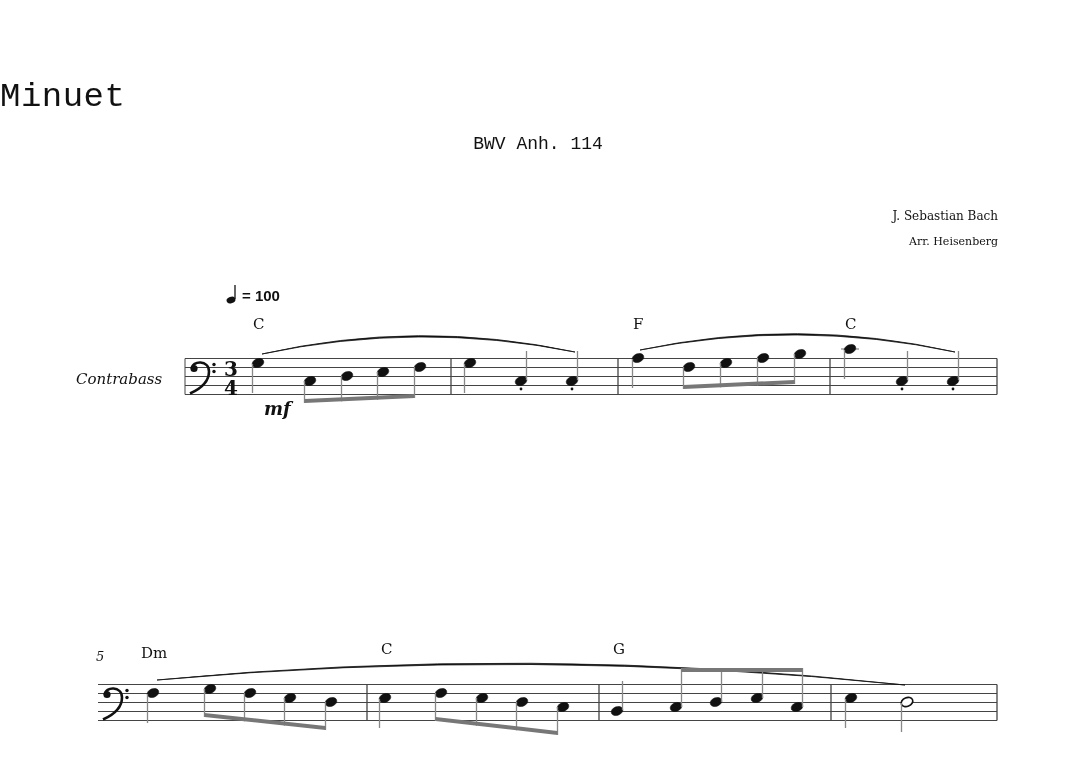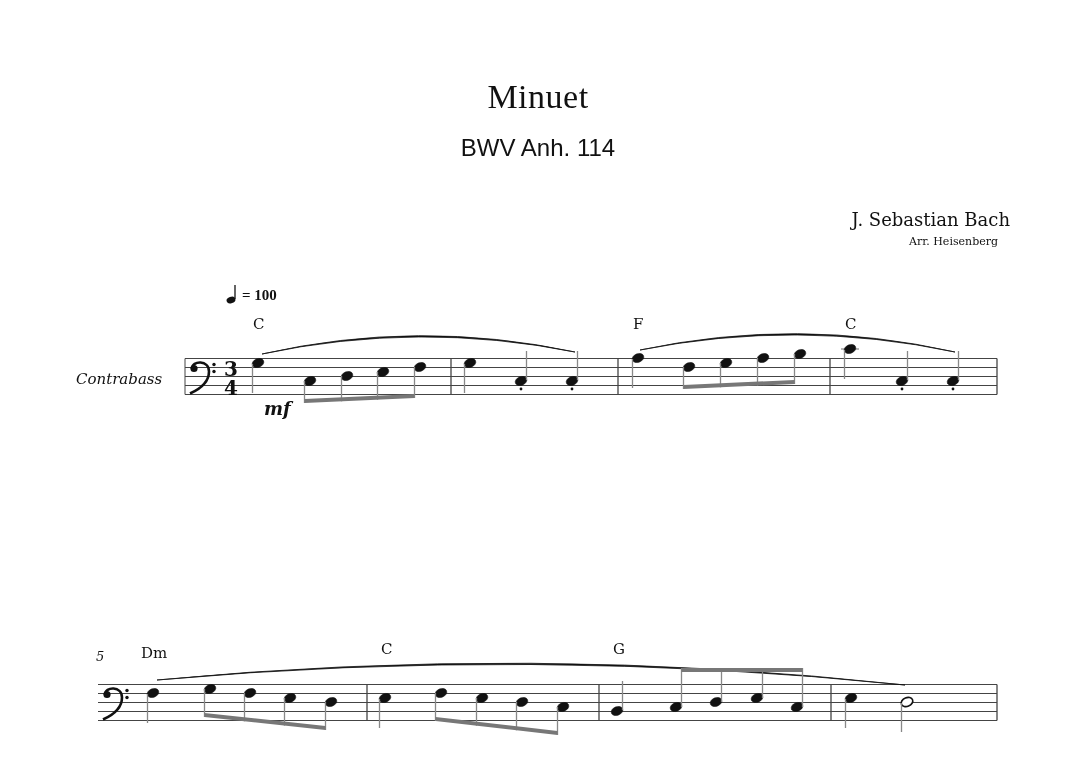--- a/index.html
+++ b/index.html
@@ -1,22 +1,22 @@
 <!DOCTYPE html>
 <html><head>
 <meta charset="utf-8">
 <style>
   html, body { margin: 0; padding: 0; background: #ffffff; }
   body { width: 1076px; height: 760px; position: relative; overflow: hidden; font-family: "DejaVu Serif", serif; color: #111; }
-  .title { position: absolute; top: 78px; left: 0; width: 1076px; text-align: center; font-family: Liberation Serif, serif; font-size: 34px; letter-spacing: 0.5px; }
-  .subtitle { position: absolute; top: 134px; left: 0; width: 1076px; text-align: center; font-family: Liberation Sans, sans-serif; font-size: 24px; }
-  .composer { position: absolute; top: 209px; right: 66px; font-family: "DejaVu Serif", serif; font-size: 18px; text-align: right; }
+  .title { position: absolute; top: 78px; left: 0; width: 1076px; text-align: left; font-family: Liberation Mono, monospace; font-size: 34px; letter-spacing: 0.5px; }
+  .subtitle { position: absolute; top: 134px; left: 0; width: 1076px; text-align: center; font-family: Liberation Mono, monospace; font-size: 18px; }
+  .composer { position: absolute; top: 209px; right: 78px; font-family: "DejaVu Serif", serif; font-size: 12px; text-align: right; }
   .arranger { position: absolute; top: 235px; right: 78px; font-family: "DejaVu Serif", serif; font-size: 11px; text-align: right; }
   .instrument { position: absolute; top: 370px; left: 76px; font-family: "DejaVu Serif", serif; font-size: 15px; font-style: italic; }
-  .tempo { position: absolute; top: 284px; left: 226px; font-family: Liberation Serif, serif; font-size: 15px; font-weight: bold; display: flex; align-items: flex-end; gap: 4px; }
+  .tempo { position: absolute; top: 284px; left: 226px; font-family: Liberation Sans, sans-serif; font-size: 15px; font-weight: bold; display: flex; align-items: flex-end; gap: 4px; }
   .chord { position: absolute; font-family: "DejaVu Serif", serif; font-size: 15px; }
   .measure-num { position: absolute; font-family: "DejaVu Serif", serif; font-size: 13px; font-style: italic; }
   .dyn { position: absolute; font-family: "DejaVu Serif", serif; font-size: 18px; font-weight: bold; font-style: italic; }
   svg.score { position: absolute; left: 0; top: 0; }
 </style>
 </head>
 <body>
 
 <div class="title">Minuet</div>
 <div class="subtitle">BWV Anh. 114</div>

